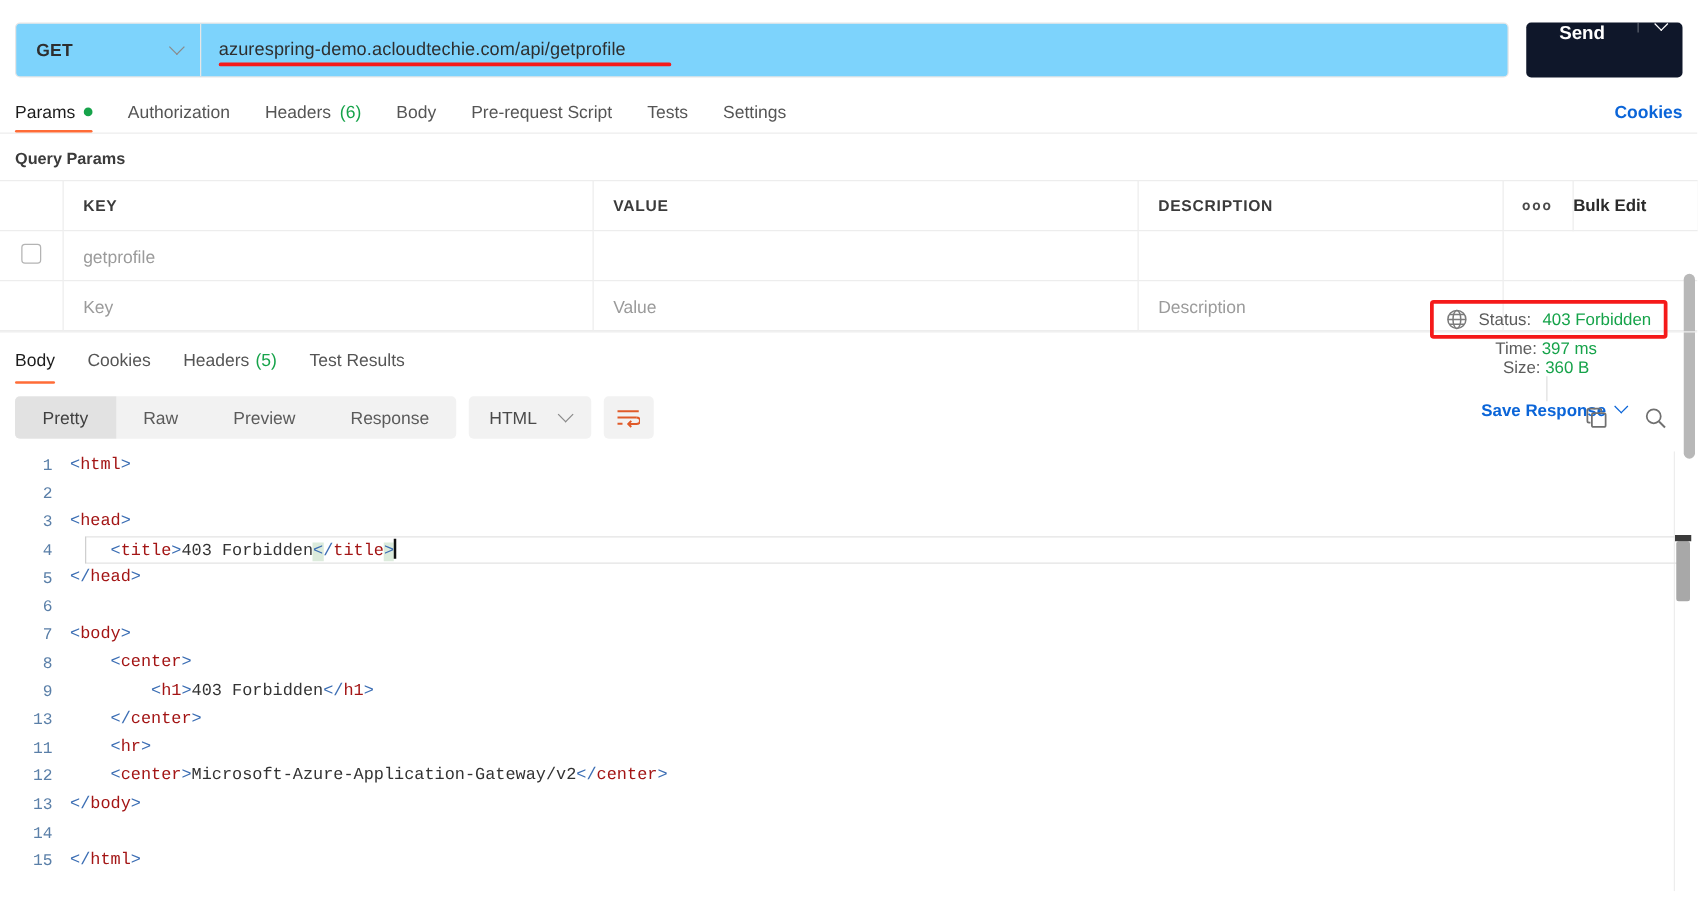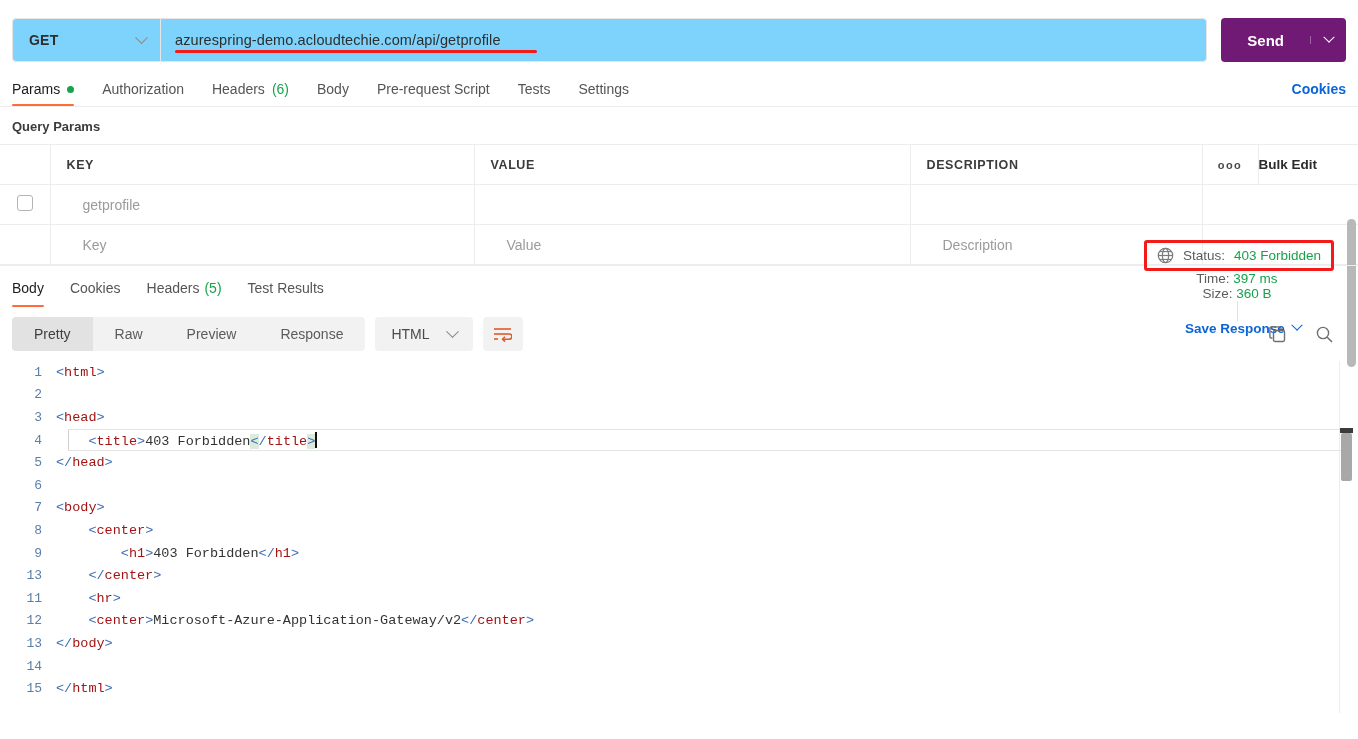--- a/index.html
+++ b/index.html
@@ -49,24 +49,24 @@
   .url-text {
     font-size: 14.5px; color: #2e2e2e; letter-spacing: .1px;
   }
   .annot-underline {
     position: absolute;
     height: 3px; background: #f51a1a; border-radius: 2px;
   }
   .u-url { left: 14px; top: 31px; width: 362px; }
 
   .send-group {
-    display: flex; align-items: center;
+    display: flex; align-items: flex-start;
     margin-left: 14px;
     height: 44px;
-    background: #701a75;
+    background: #0f172a;
     border-radius: 4px;
     overflow: hidden;
   }
   .send-btn {
     display: flex; align-items: center; justify-content: center;
     padding: 0 26px;
     color: #fff; font-size: 15px; font-weight: bold;
     cursor: pointer;
   }
   .send-caret {
@@ -136,21 +136,21 @@
   .col-desc { width: 292px; }
   .col-dots { width: 56px; }
   .col-bulk { width: 100px; }
   .ptable th {
     font-size: 12.5px; font-weight: bold; color: #3b3b3b;
     letter-spacing: .6px;
     padding-left: 16px;
   }
   .ptable th.th-dots { text-align: center; padding-left: 0; color: #4a4a4a; letter-spacing: 1.5px; font-size: 11px; }
   .ptable th.th-bulk { padding-left: 0; text-align: left; color: #2b2b2b; letter-spacing: 0; font-size: 13.5px; }
-  .ptable td { font-size: 14px; color: #9b9b9b; padding-left: 32px; }
+  .ptable td { font-size: 14px; color: #9b9b9b; padding-left: 16px; }
   .ptable td.cell-chk { padding-left: 0; text-align: center; }
   .ptable td.plain { border-right: none; }
   .chkbox {
     width: 16px; height: 16px;
     border: 1px solid #b4b4b4; border-radius: 3px;
     background: #fff; display: inline-block; cursor: pointer;
   }
 
   
   .req-scroll {

